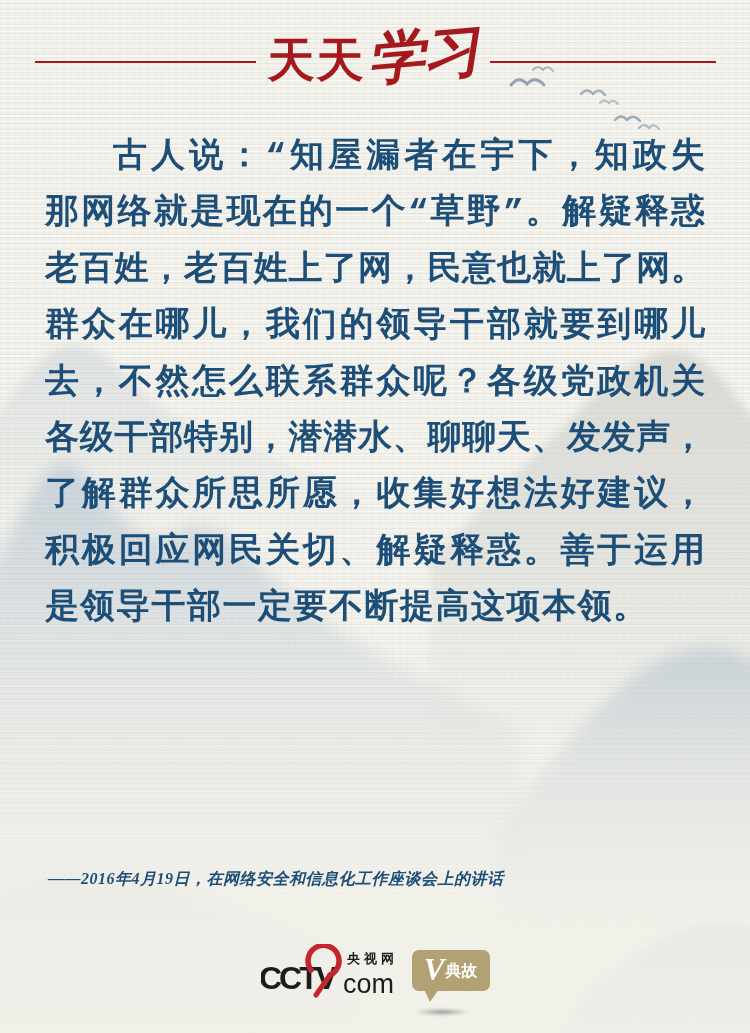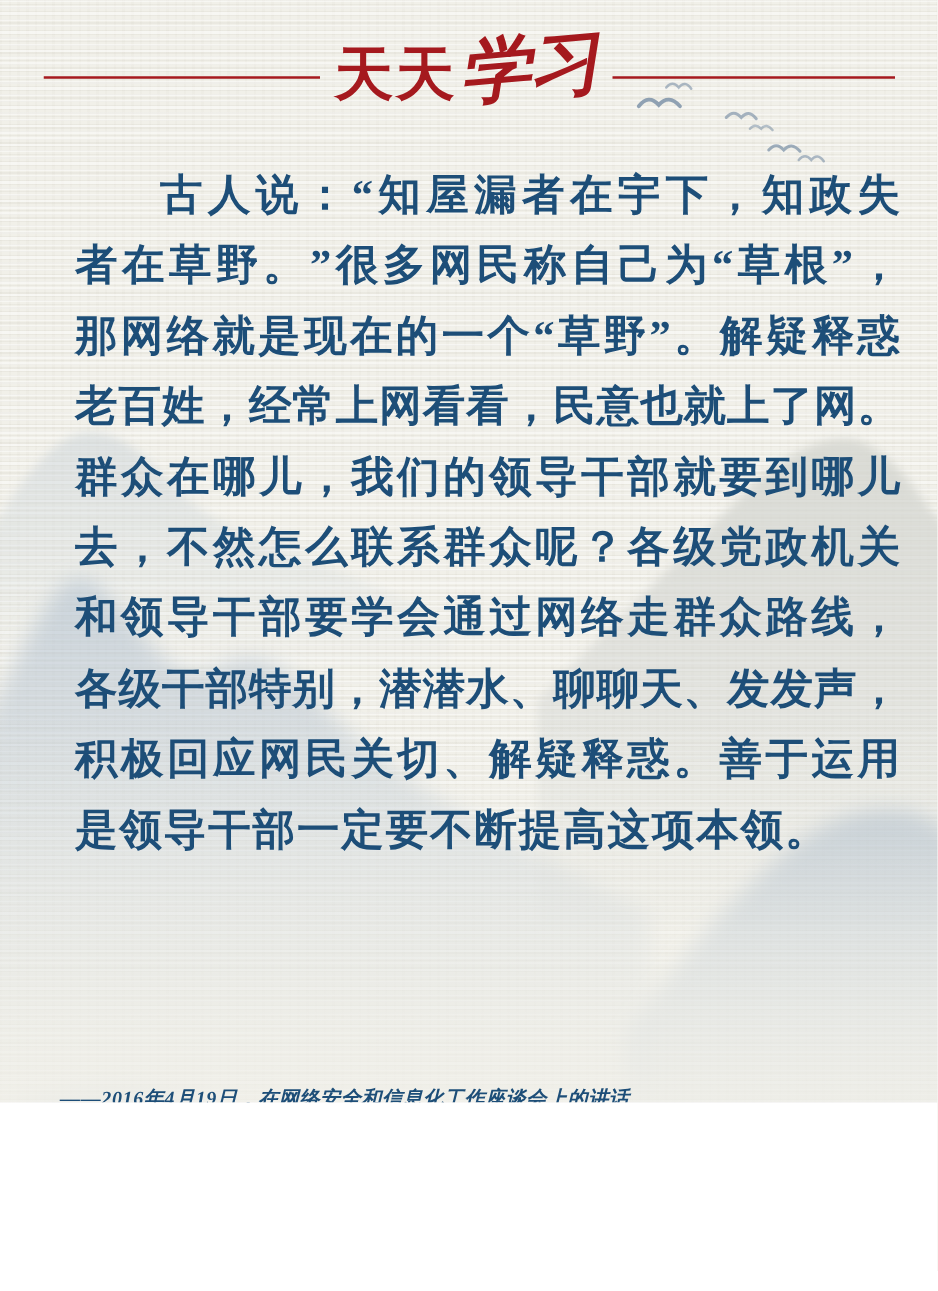--- a/index.html
+++ b/index.html
@@ -7,21 +7,21 @@
     --text-blue:#1d4e78;
     --badge-gold:#b2a172;
     --cctv-red:#c3272e;
     --cctv-black:#1c1c1c;
     --paper:#f1f0e9;
   }
   html,body{margin:0;padding:0;}
   body{font-family:"Liberation Serif", serif;}
   .page{
     position:relative;
-    width:750px;height:882px;
+    width:750px;height:1033px;
     overflow:hidden;
     background-color:var(--paper);
     background-image:
       repeating-linear-gradient(180deg, rgba(120,112,90,0.06) 0 1px, rgba(255,255,255,0) 1px 3px),
       repeating-linear-gradient(180deg, rgba(255,255,255,0.45) 0 2px, rgba(255,255,255,0) 2px 5px),
       repeating-linear-gradient(90deg, rgba(150,145,122,0.035) 0 2px, rgba(255,255,255,0) 2px 7px);
   }
   
   .mountains{position:absolute;left:0;top:0;width:750px;height:1033px;}
   .fog{
@@ -51,25 +51,25 @@
   .title-script{
     color:var(--accent-red);
     font-size:57px;font-weight:700;font-style:italic;
     font-family:"Liberation Serif", serif;
     line-height:1;transform:rotate(-5deg) translateY(-8px);
     letter-spacing:-2px;margin-left:2px;
   }
   .birds{position:absolute;left:505px;top:58px;}
   
   .quote{
-    position:absolute;left:60px;top:129px;width:660px;
+    position:absolute;left:45px;top:129px;width:660px;
     color:var(--text-blue);
     font-size:34px;font-weight:700;
     line-height:56.4px;
-    font-family:Liberation Serif, serif;
+    font-family:Liberation Mono, monospace;
   }
   .quote-line{text-align:justify;text-align-last:justify;height:56.4px;overflow:visible;}
   .quote-line:first-child{text-indent:2em;}
   .quote-line:last-child{text-align-last:left;letter-spacing:1.5px;}
   .attribution{
     position:absolute;left:48px;top:869px;width:664px;
     color:var(--text-blue);
     font-size:16px;font-weight:700;font-style:italic;
     letter-spacing:0.5px;
     font-family:"Liberation Serif", serif;
@@ -169,27 +169,26 @@
       <path d="M 76 36 q 6 -7 12 0 q 6 -7 12 1" stroke-width="2.4" opacity="0.6"></path>
       <path d="M 95 45 q 4 -5 9 0 q 4 -5 9 1" stroke-width="2" opacity="0.5"></path>
       <path d="M 110 62 q 6 -7 12 0 q 6 -7 13 1" stroke-width="2.4" opacity="0.65"></path>
       <path d="M 134 70 q 5 -6 10 0 q 5 -6 10 1" stroke-width="2" opacity="0.55"></path>
     </g>
   </svg>
 
   <div class="quote">
 
   <div class="quote-line">古人说：“知屋漏者在宇下，知政失</div>
-      <div class="quote-line">者在草野。”很多网民称自己为“草根”，</div>
       <div class="quote-line">那网络就是现在的一个“草野”。解疑释惑</div>
-      <div class="quote-line">老百姓，经常上网看看，民意也就上了网。</div>
+      <div class="quote-line">老百姓，老百姓上了网，民意也就上了网。</div>
       <div class="quote-line">群众在哪儿，我们的领导干部就要到哪儿</div>
       <div class="quote-line">去，不然怎么联系群众呢？各级党政机关</div>
-      <div class="quote-line">和领导干部要学会通过网络走群众路线，</div>
       <div class="quote-line">各级干部特别，潜潜水、聊聊天、发发声，</div>
+      <div class="quote-line">了解群众所思所愿，收集好想法好建议，</div>
       <div class="quote-line">积极回应网民关切、解疑释惑。善于运用</div>
       <div class="quote-line">是领导干部一定要不断提高这项本领。</div>
     </div>
 
   <div class="attribution">——2016年4月19日，在网络安全和信息化工作座谈会上的讲话</div>
 
   <div class="footer">
     <svg class="cctv-svg" width="142" height="60" viewBox="0 0 142 60" aria-hidden="true">
       <text x="-2" y="45" font-family="Liberation Sans, sans-serif" font-size="32" font-weight="900" letter-spacing="-3" fill="#1c1c1c">CCTV</text>
       <g stroke="#c3272e" fill="none" stroke-linecap="round">

